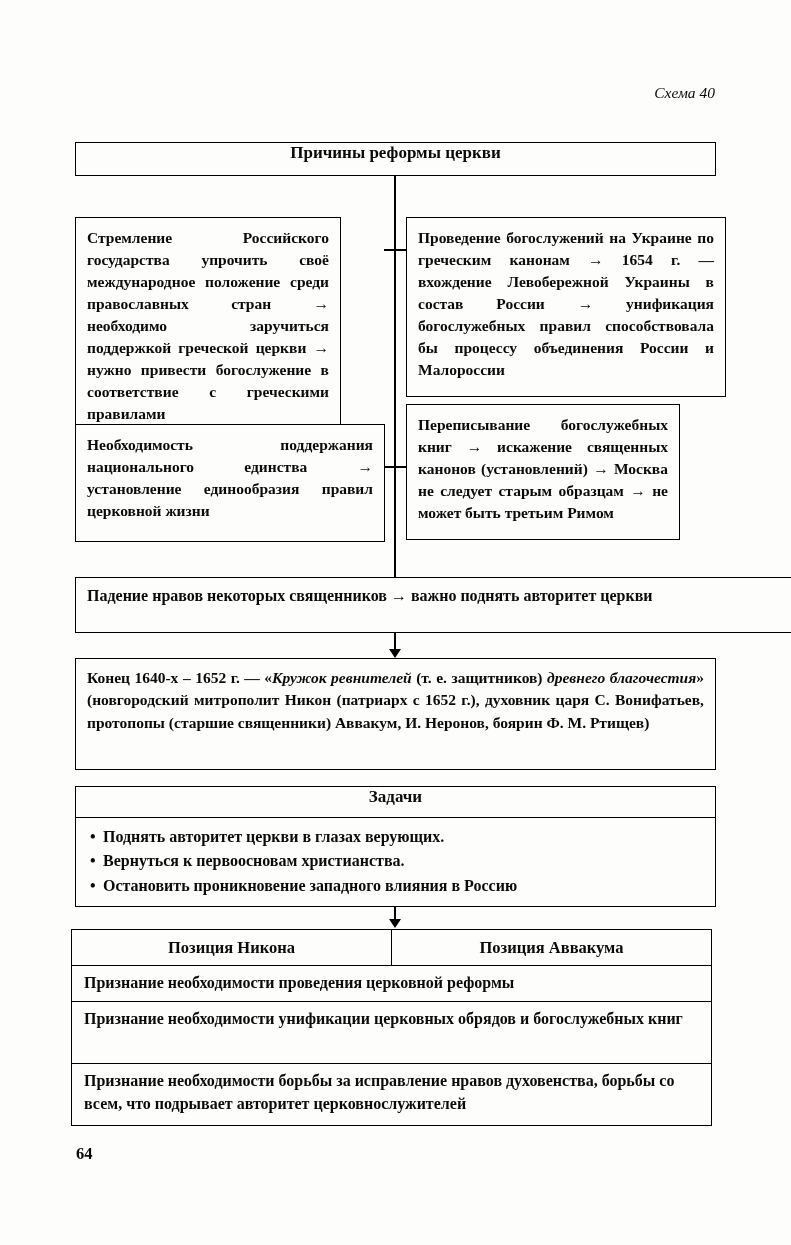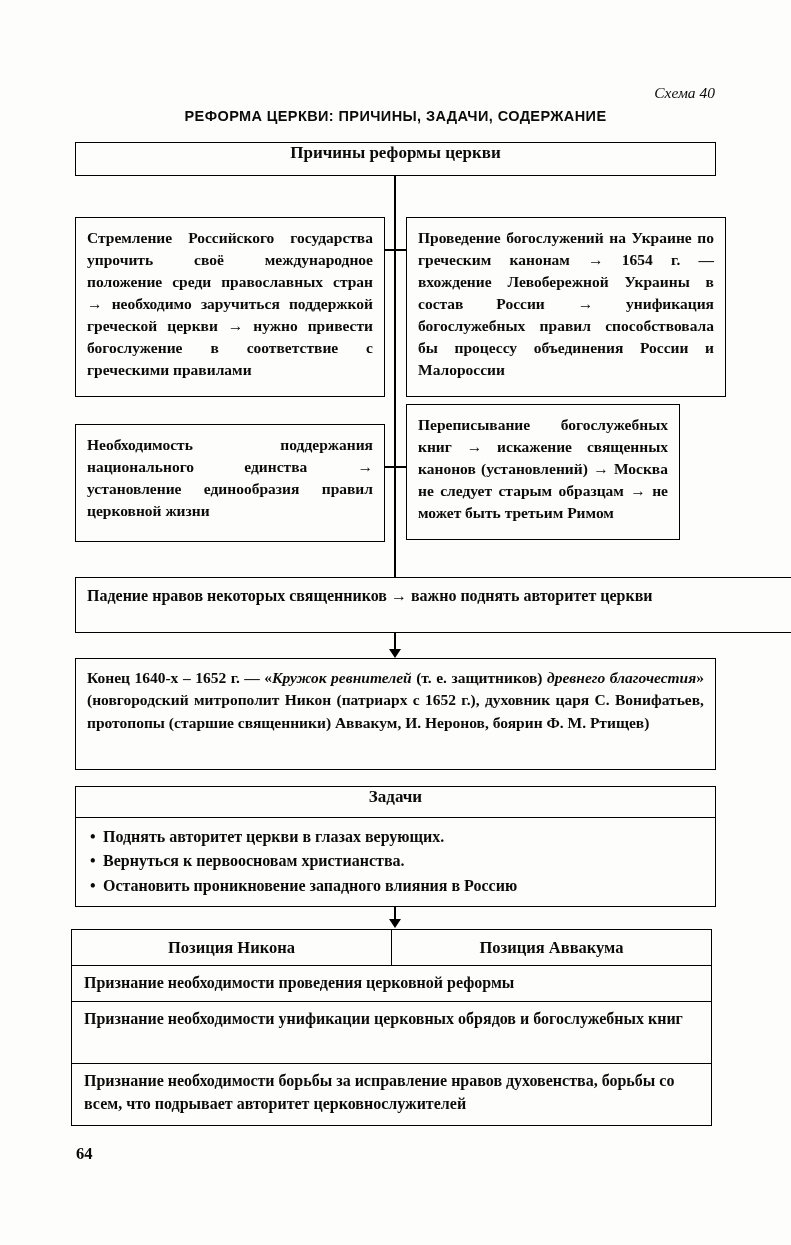--- a/index.html
+++ b/index.html
@@ -40,37 +40,36 @@
 
   .seg-bold { font-weight:700; }
   .seg-bold-italic { font-weight:700; font-style:italic; }
 </style>
 </head>
 <body>
 
 <div class="page">
 
   <div class="scheme-label">Схема 40</div>
-  <div class="title">РЕФОРМА ЦЕРКВИ: ПРИЧИНЫ, ЗАДАЧИ, СОДЕРЖАНИЕ</div>
 
   <div class="vl" style="left:394px; top:176px; height:403px;"></div>
   <div class="hl" style="left:384px; top:249px; width:22px;"></div>
   <div class="hl" style="left:384px; top:466px; width:22px;"></div>
 
   <div class="vl" style="left:394px; top:633px; height:18px;"></div>
   <div class="ah" style="left:389px; top:649px;"></div>
 
   <div class="vl" style="left:394px; top:900px; height:20px;"></div>
   <div class="ah" style="left:389px; top:919px;"></div>
 
   <div class="b abs hdr" style="left:75px; top:142px; width:641px; min-height:34px;">
     <span>Причины реформы церкви</span>
   </div>
 
-  <div class="b abs txt" style="left:75px; top:217px; width:310px; min-height:180px;">Стремление Российского государства упрочить своё международное положение среди православных стран → необходимо заручиться поддержкой греческой церкви → нужно привести богослужение в соответствие с греческими правилами</div>
+  <div class="b abs txt" style="left:75px; top:217px; width:266px; min-height:180px;">Стремление Российского государства упрочить своё международное положение среди православных стран → необходимо заручиться поддержкой греческой церкви → нужно привести богослужение в соответствие с греческими правилами</div>
   <div class="b abs txt" style="left:406px; top:217px; width:320px; min-height:180px;">Проведение богослужений на Украине по греческим канонам → 1654 г. — вхождение Левобережной Украины в состав России → унификация богослужебных правил способствовала бы процессу объединения России и Малороссии</div>
 
   <div class="b abs txt" style="left:75px; top:424px; width:310px; min-height:118px;">Необходимость поддержания национального единства → установление единообразия правил церковной жизни</div>
   <div class="b abs txt" style="left:406px; top:404px; width:274px; min-height:136px;">Переписывание богослужебных книг → искажение священных канонов (установлений) → Москва не следует старым образцам → не может быть третьим Римом</div>
 
   <div class="b abs txt wide" style="left:75px; top:577px; width:744px; min-height:56px;">Падение нравов некоторых священников → важно поднять авторитет церкви</div>
 
   <div class="b abs txt" style="left:75px; top:658px; width:641px; min-height:112px; line-height:1.45; padding:8px 11px;"><span class="seg-bold">Конец 1640-х – 1652 г. — «</span><span class="seg-bold-italic">Кружок ревнителей</span><span class="seg-bold"> (т. е. защитников) </span><span class="seg-bold-italic">древнего благочестия</span><span class="seg-bold">» (новгородский митрополит Никон (патриарх с 1652 г.), духовник царя С. Вонифатьев, протопопы (старшие священники) Аввакум, И. Неронов, боярин Ф. М. Ртищев)</span></div>
 
   <div class="abs" style="left:75px; top:786px; width:641px;">

